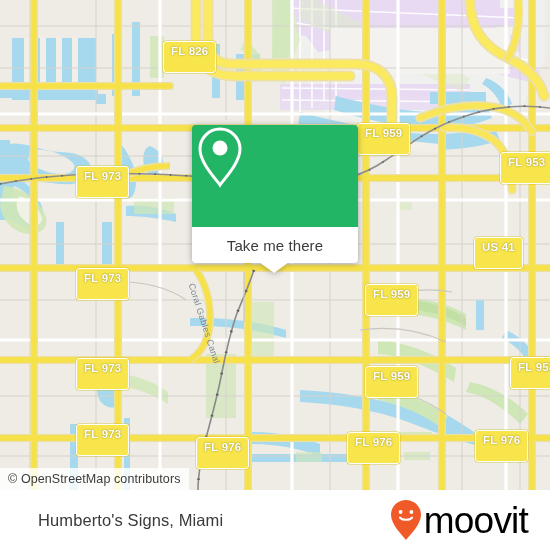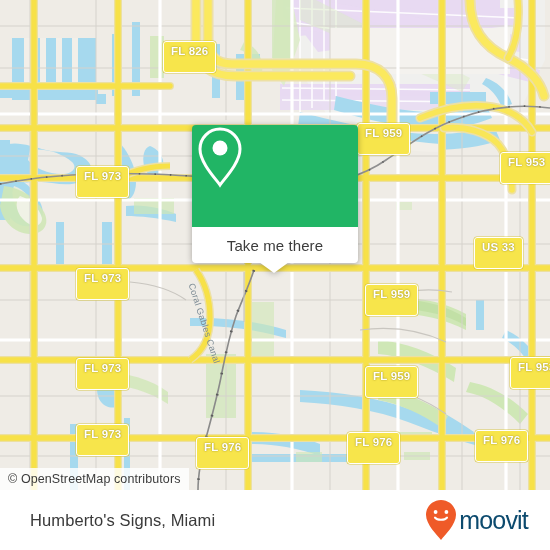--- a/index.html
+++ b/index.html
@@ -85,28 +85,28 @@
     border-right: 15px solid transparent;
     border-top: 11px solid #ffffff;
   }
 
   
   #footer {
     position: absolute; left: 0; top: 490px;
     width: 550px; height: 60px;
     background: #ffffff;
     display: flex; align-items: center; justify-content: space-between;
-    padding: 0 22px 0 30px;
+    padding: 0 22px 0 38px;
   }
   #footer-title {
     font-size: 16.5px; color: #3a3a3a; letter-spacing: .1px;
   }
   #brand { display: flex; align-items: center; }
   #brand-word {
-    font-size: 25px; color: #0c4a6e; letter-spacing: -.8px;
+    font-size: 37px; color: #000000; letter-spacing: -.8px;
     font-weight: normal; line-height: 1; margin-left: 1px;
   }
 </style>
 </head>
 <body>
 
 <div id="app">
 
   <div id="map">
 
@@ -342,21 +342,21 @@
         <path d="M130,282 C152,284 172,290 186,300"></path>
       </g>
 
     </svg>
 
     <div id="shield-layer">
         <div class="shield" style="left: 163px; top: 41px;">FL 826</div>
         <div class="shield" style="left: 76px; top: 166px;">FL 973</div>
         <div class="shield" style="left: 357px; top: 123px;">FL 959</div>
         <div class="shield" style="left: 500px; top: 152px;">FL 953</div>
-        <div class="shield" style="left: 474px; top: 237px;">US 33</div>
+        <div class="shield" style="left: 474px; top: 237px;">US 41</div>
         <div class="shield" style="left: 76px; top: 268px;">FL 973</div>
         <div class="shield" style="left: 365px; top: 284px;">FL 959</div>
         <div class="shield" style="left: 76px; top: 358px;">FL 973</div>
         <div class="shield" style="left: 365px; top: 366px;">FL 959</div>
         <div class="shield" style="left: 510px; top: 357px;">FL 953</div>
         <div class="shield" style="left: 76px; top: 424px;">FL 973</div>
         <div class="shield" style="left: 196px; top: 437px;">FL 976</div>
         <div class="shield" style="left: 347px; top: 432px;">FL 976</div>
         <div class="shield" style="left: 475px; top: 430px;">FL 976</div>
       </div>

